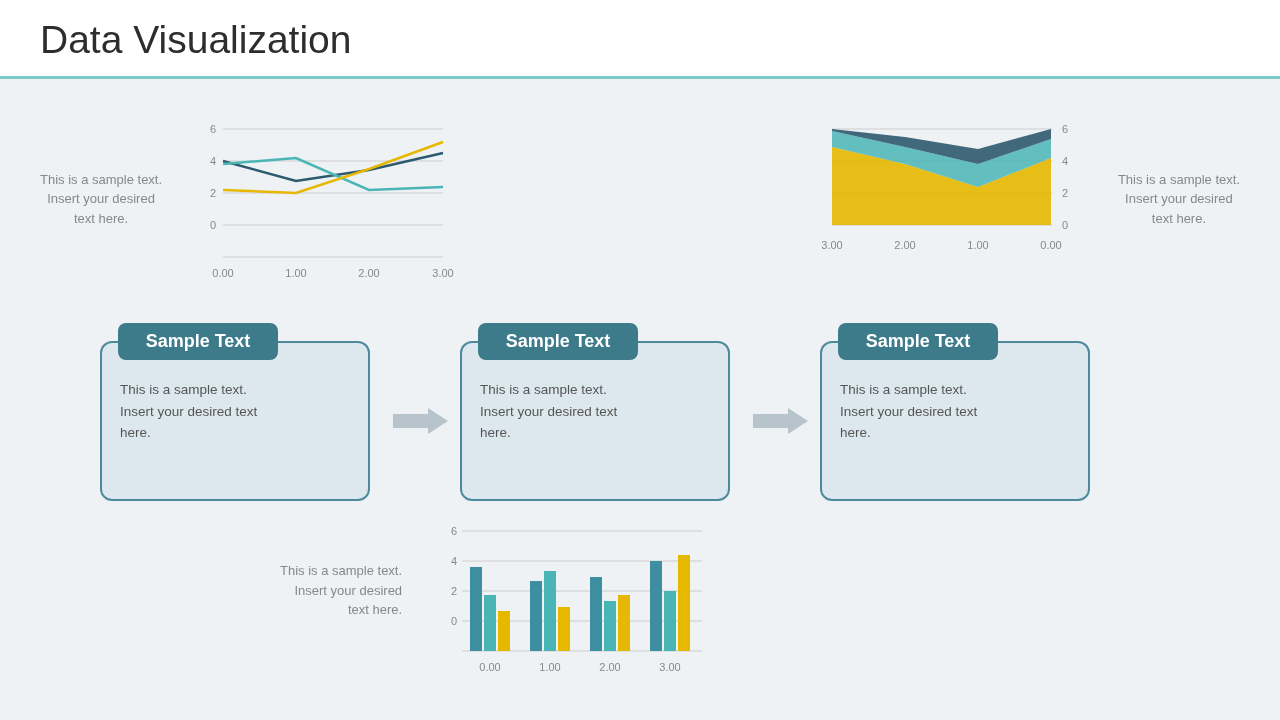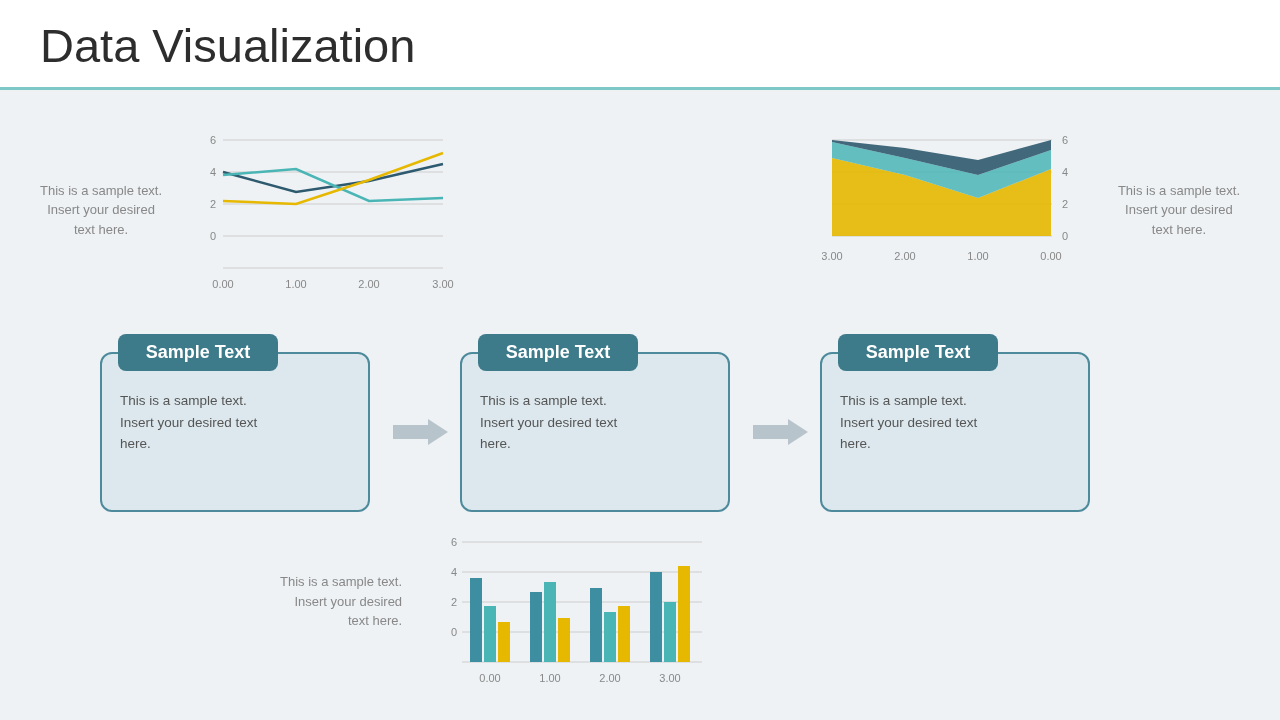--- a/index.html
+++ b/index.html
@@ -15,21 +15,21 @@
       height: 720px;
       background: #eef2f5;
       position: relative;
     }
     .header {
       background: white;
       padding: 18px 40px 14px 40px;
       border-bottom: 3px solid #7ec8c8;
     }
     .header h1 {
-      font-size: 47px;
+      font-size: 39px;
       font-weight: 300;
       color: #2d2d2d;
     }
     .content {
       padding: 20px 40px;
     }
     
     .top-row {
       display: flex;
       align-items: flex-start;

